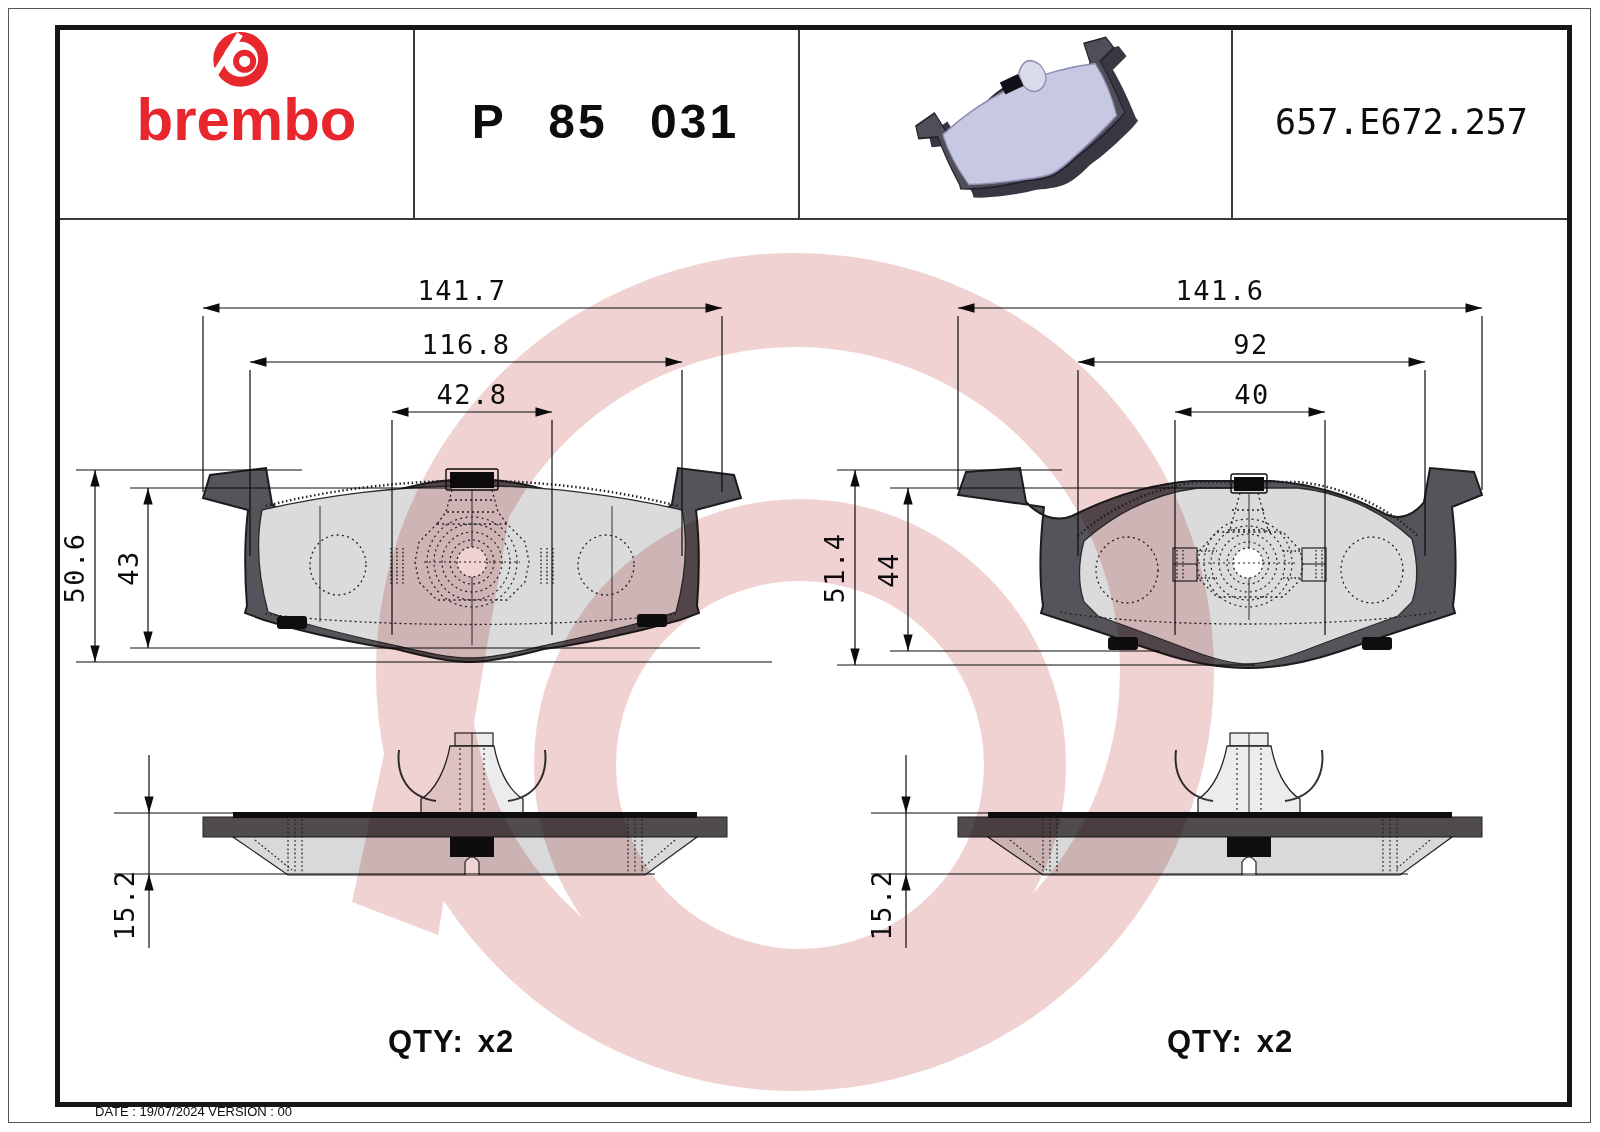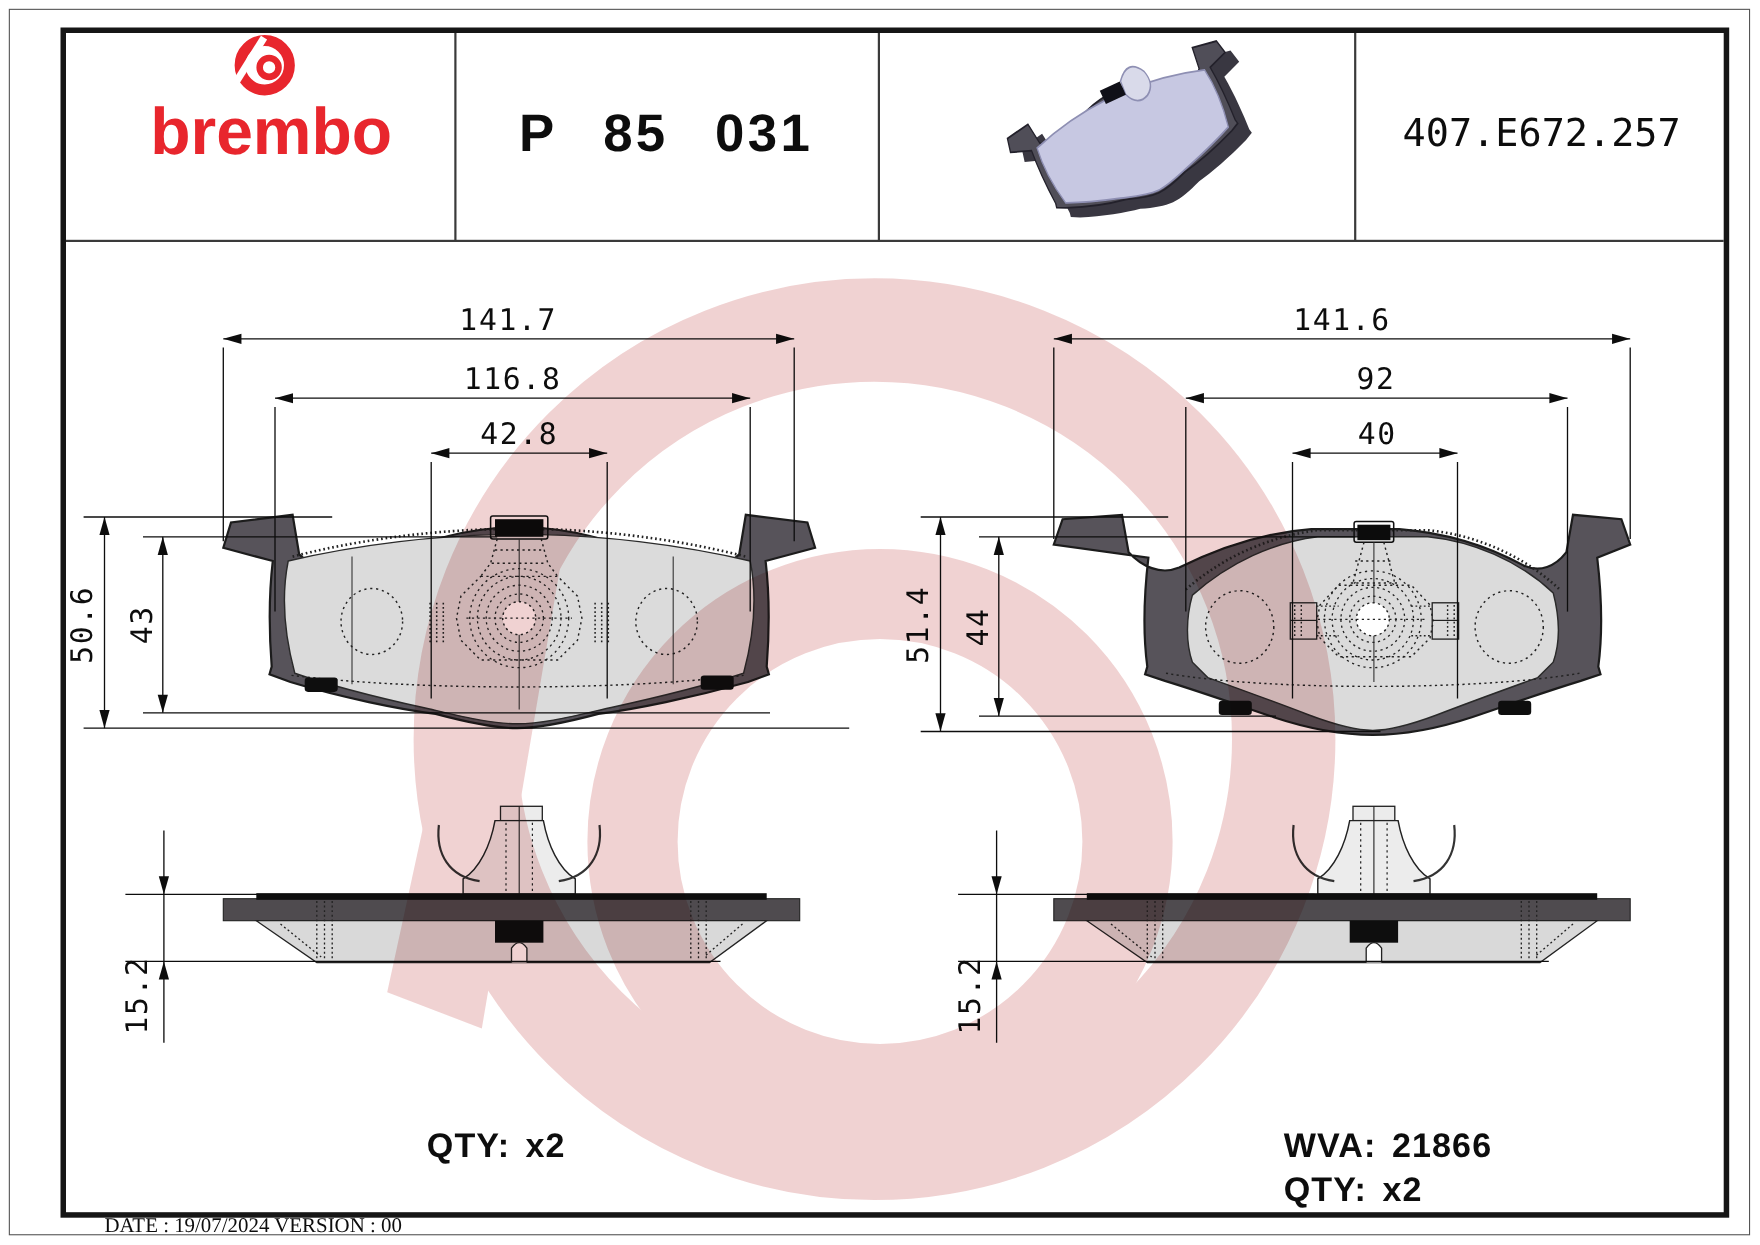--- a/index.html
+++ b/index.html
@@ -19,21 +19,21 @@
   .code-cell{left:1231px;top:25px;width:341px;height:193px;display:flex;align-items:center;justify-content:center;
              font-family:"DejaVu Sans Mono",monospace;font-size:35px;color:#0d0d0d;}
   
   #draw{left:0;top:0;width:1600px;height:1132px;z-index:1;}
   #wmark{left:0;top:0;width:1600px;height:1132px;z-index:2;mix-blend-mode:multiply;pointer-events:none;}
   .toplayer{z-index:3;flex-direction:column;}
   
   .wva-block{z-index:3;font-weight:bold;font-size:31px;letter-spacing:1px;color:#0d0d0d;line-height:40px;}
   .wva-block .lbl{margin-right:14px;}
   
-  .date-line{left:95px;top:1104px;z-index:3;font-family:Liberation Serif, serif;font-size:19px;color:#0d0d0d;}
+  .date-line{left:95px;top:1104px;z-index:3;font-family:Liberation Sans, sans-serif;font-size:13px;color:#0d0d0d;}
   
   text.dim{font-family:"DejaVu Sans Mono",monospace;font-size:27px;letter-spacing:1.5px;fill:#0d0d0d;}
 </style>
 </head>
 <body>
 
 <svg id="draw" class="abs" width="1600" height="1132" viewBox="0 0 1600 1132">
   <defs>
     <marker id="arr" viewBox="0 0 11 8" refX="11" refY="4" markerWidth="14" markerHeight="10" orient="auto-start-reverse">
         <path d="M0,0.9 L11,4 L0,7.1 Z" fill="#0d0d0d"></path>
@@ -280,24 +280,23 @@
 <div class="abs logo-box toplayer">
   <svg width="66" height="66" viewBox="0 0 100 100">
     <circle cx="48" cy="52" r="34" fill="none" stroke="#E8262D" stroke-width="15"></circle>
     <line x1="8" y1="76" x2="47" y2="14" stroke="#ffffff" stroke-width="10"></line>
     <circle cx="54" cy="55" r="13" fill="none" stroke="#E8262D" stroke-width="9"></circle>
   </svg>
   <span class="wordmark">brembo</span>
 </div>
 
 <div class="abs part-cell toplayer">P 85 031</div>
-<div class="abs code-cell toplayer">407.E672.257</div>
+<div class="abs code-cell toplayer">657.E672.257</div>
 
 <div class="abs wva-block" style="left:388px;top:1022px">
   <div><span class="lbl">QTY:</span><span>x2</span></div>
 </div>
 
 <div class="abs wva-block" style="left:1167px;top:1022px">
-  <div><span class="lbl">WVA:</span><span>21866</span></div>
   <div><span class="lbl">QTY:</span><span>x2</span></div>
 </div>
 
 <div class="abs date-line">DATE : 19/07/2024 VERSION : 00</div>
 
 </body></html>

